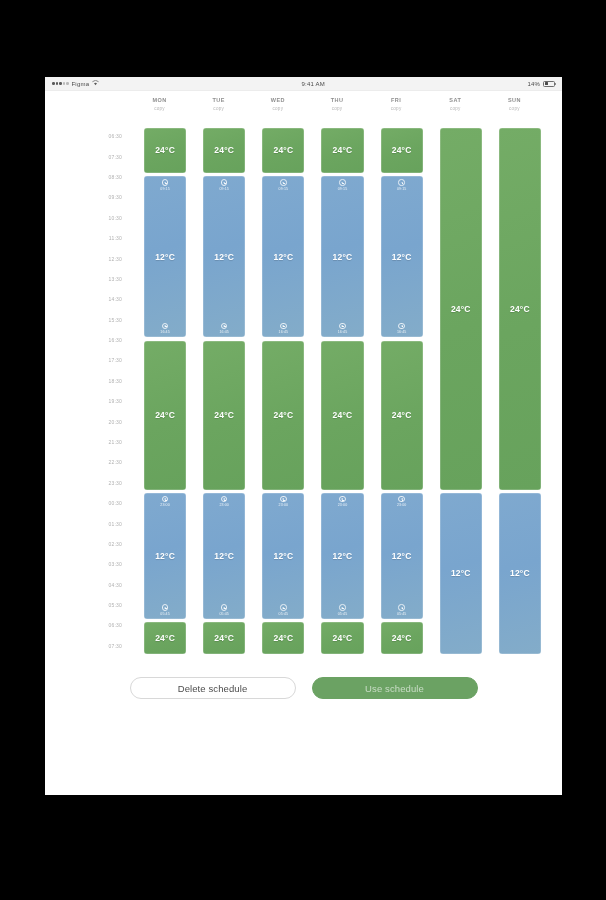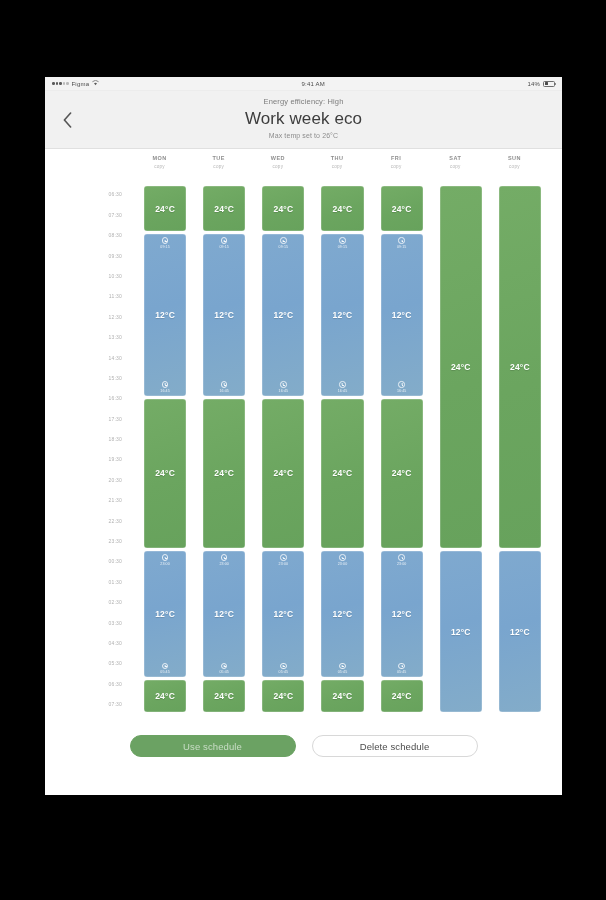--- a/index.html
+++ b/index.html
@@ -152,30 +152,20 @@
       </div>
       <div class="sb-center">9:41 AM</div>
       <div class="sb-right">
         <span class="sb-carrier">14%</span>
         <span class="batt">
             <span></span>
           </span>
       </div>
     </div>
 
-    <div class="navbar">
-      <div class="back">
-        <svg width="9" height="16" viewBox="0 0 9 16" aria-hidden="true">
-          <path d="M7.6 1 L1.4 8 L7.6 15" stroke="#555" stroke-width="1.6" fill="none" stroke-linecap="round" stroke-linejoin="round"></path>
-        </svg>
-      </div>
-      <div class="eyebrow">Energy efficiency: High</div>
-      <div class="title">Work week eco</div>
-      <div class="subtitle">Max temp set to 26°C</div>
-    </div>
 
     <div class="board">
 
       <div class="dayhead" id="dayhead">
           <div class="col">
             <div class="dname">MON</div>
             <div class="dcopy">copy</div>
           </div>
           <div class="col">
             <div class="dname">TUE</div>
@@ -410,19 +400,19 @@
             <div class="blk warm tall" style="top: 6px; height: 361.625px;">
               <div class="temp">24°C</div>
             </div>
             <div class="blk cool tall" style="top: 370.912px; height: 161.088px;">
               <div class="temp">12°C</div>
             </div>
           </div>
         </div>
 
       <div class="footer">
+        <div class="btn ghost">Delete schedule</div>
         <div class="btn solid">Use schedule</div>
-        <div class="btn ghost">Delete schedule</div>
       </div>
 
     </div>
   </div>
 </div>
 
 </body></html>

